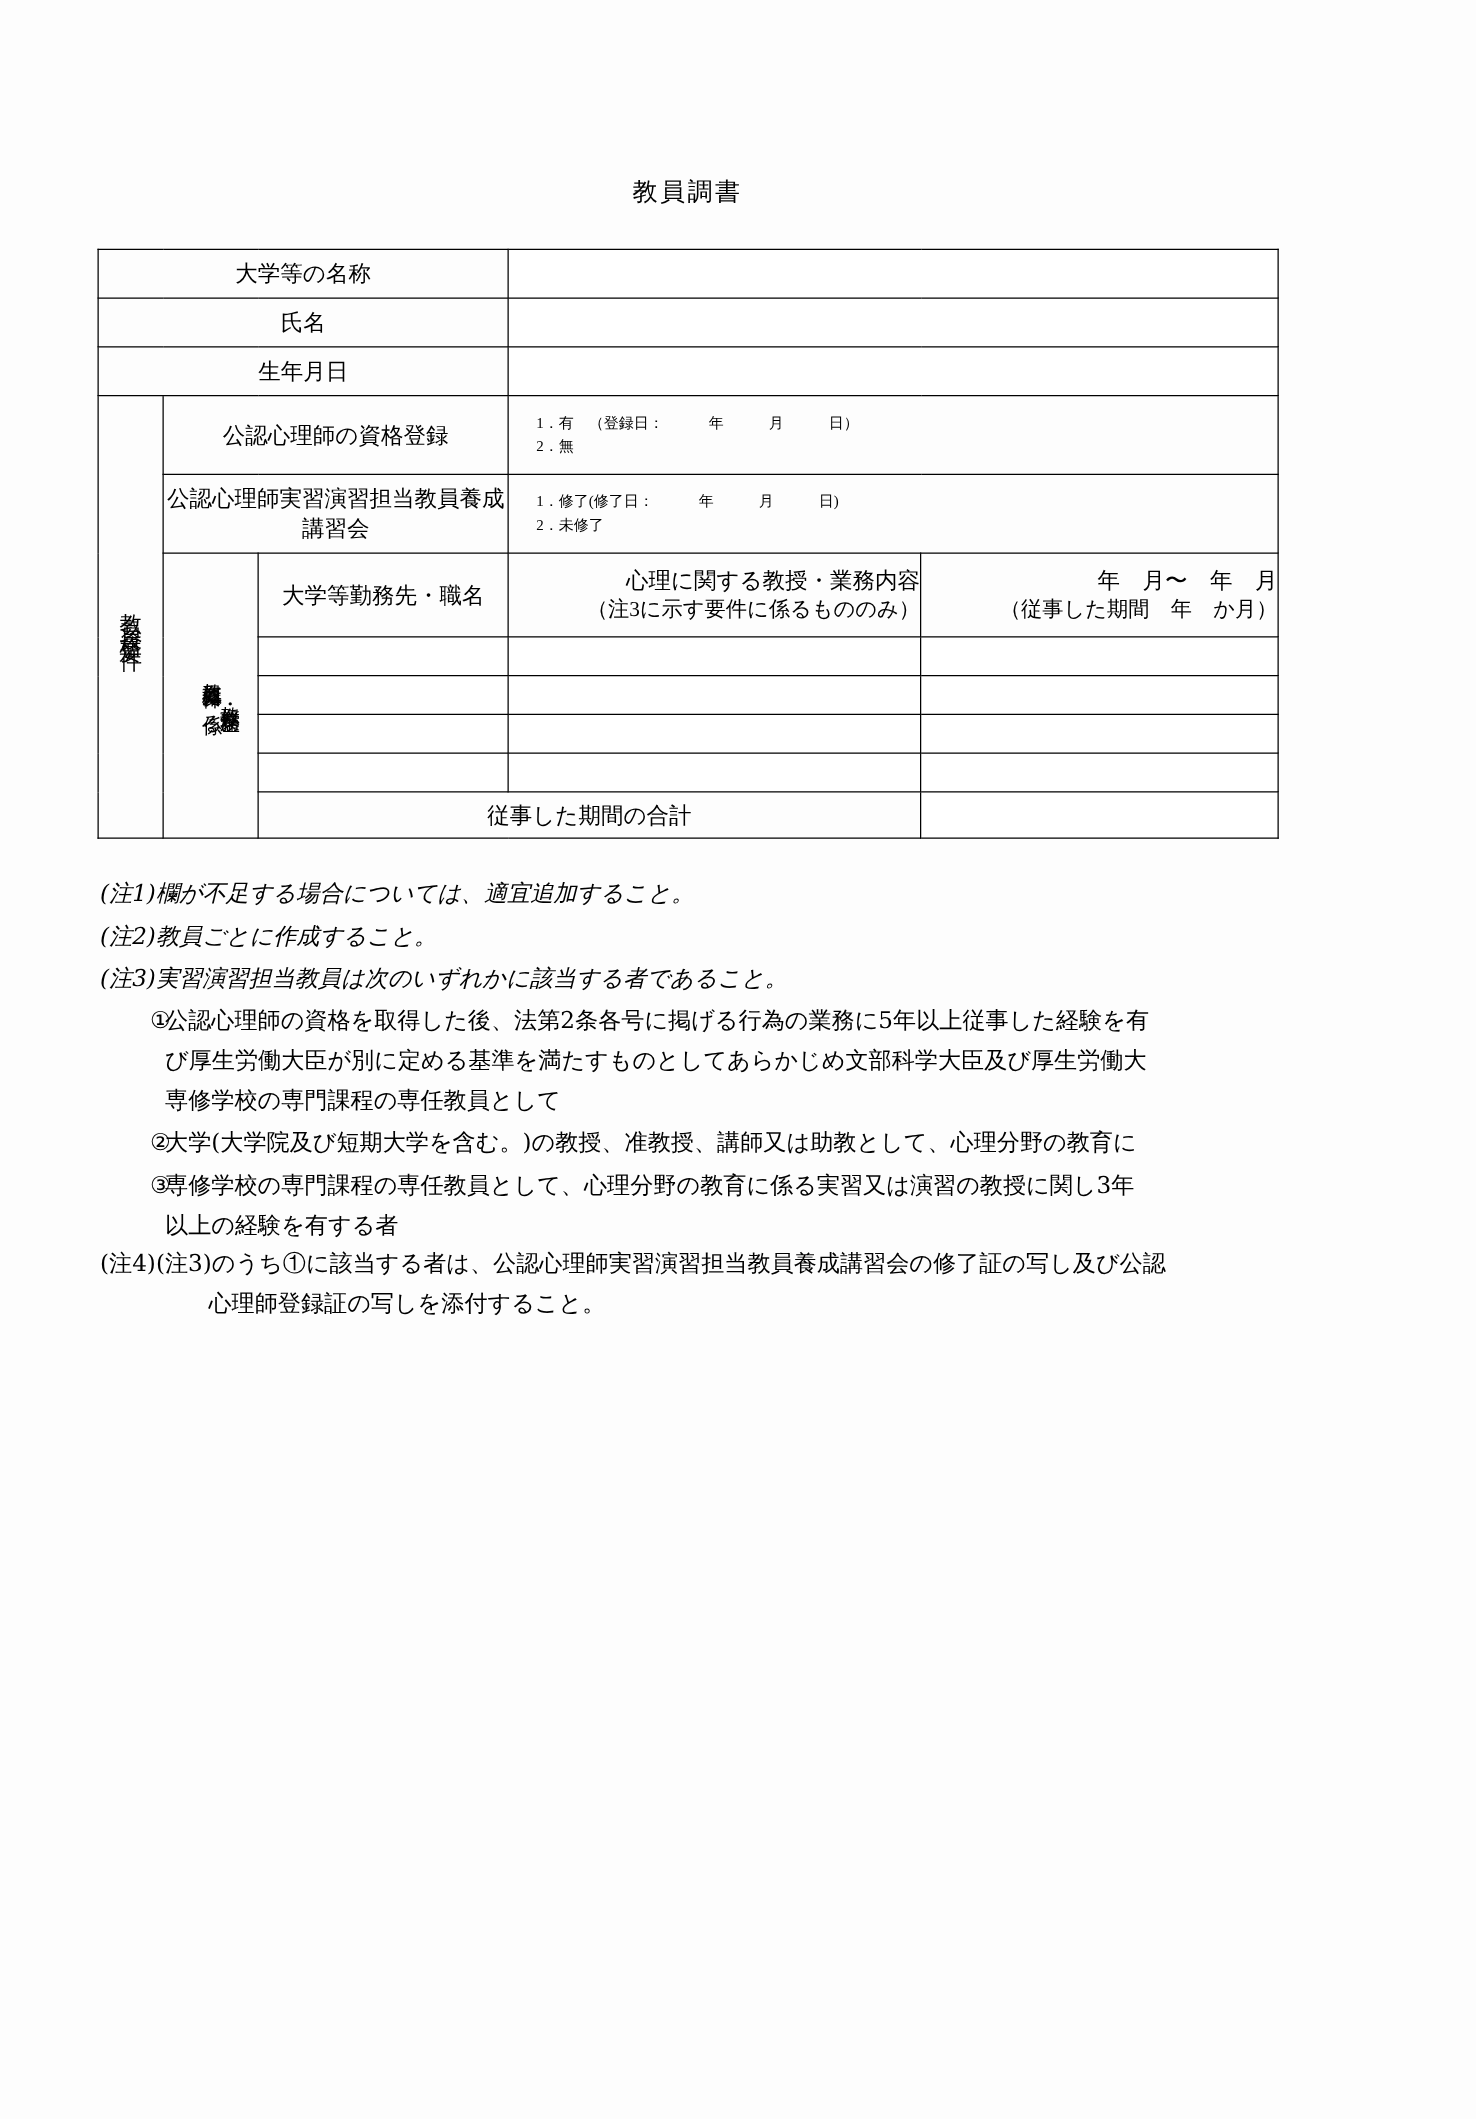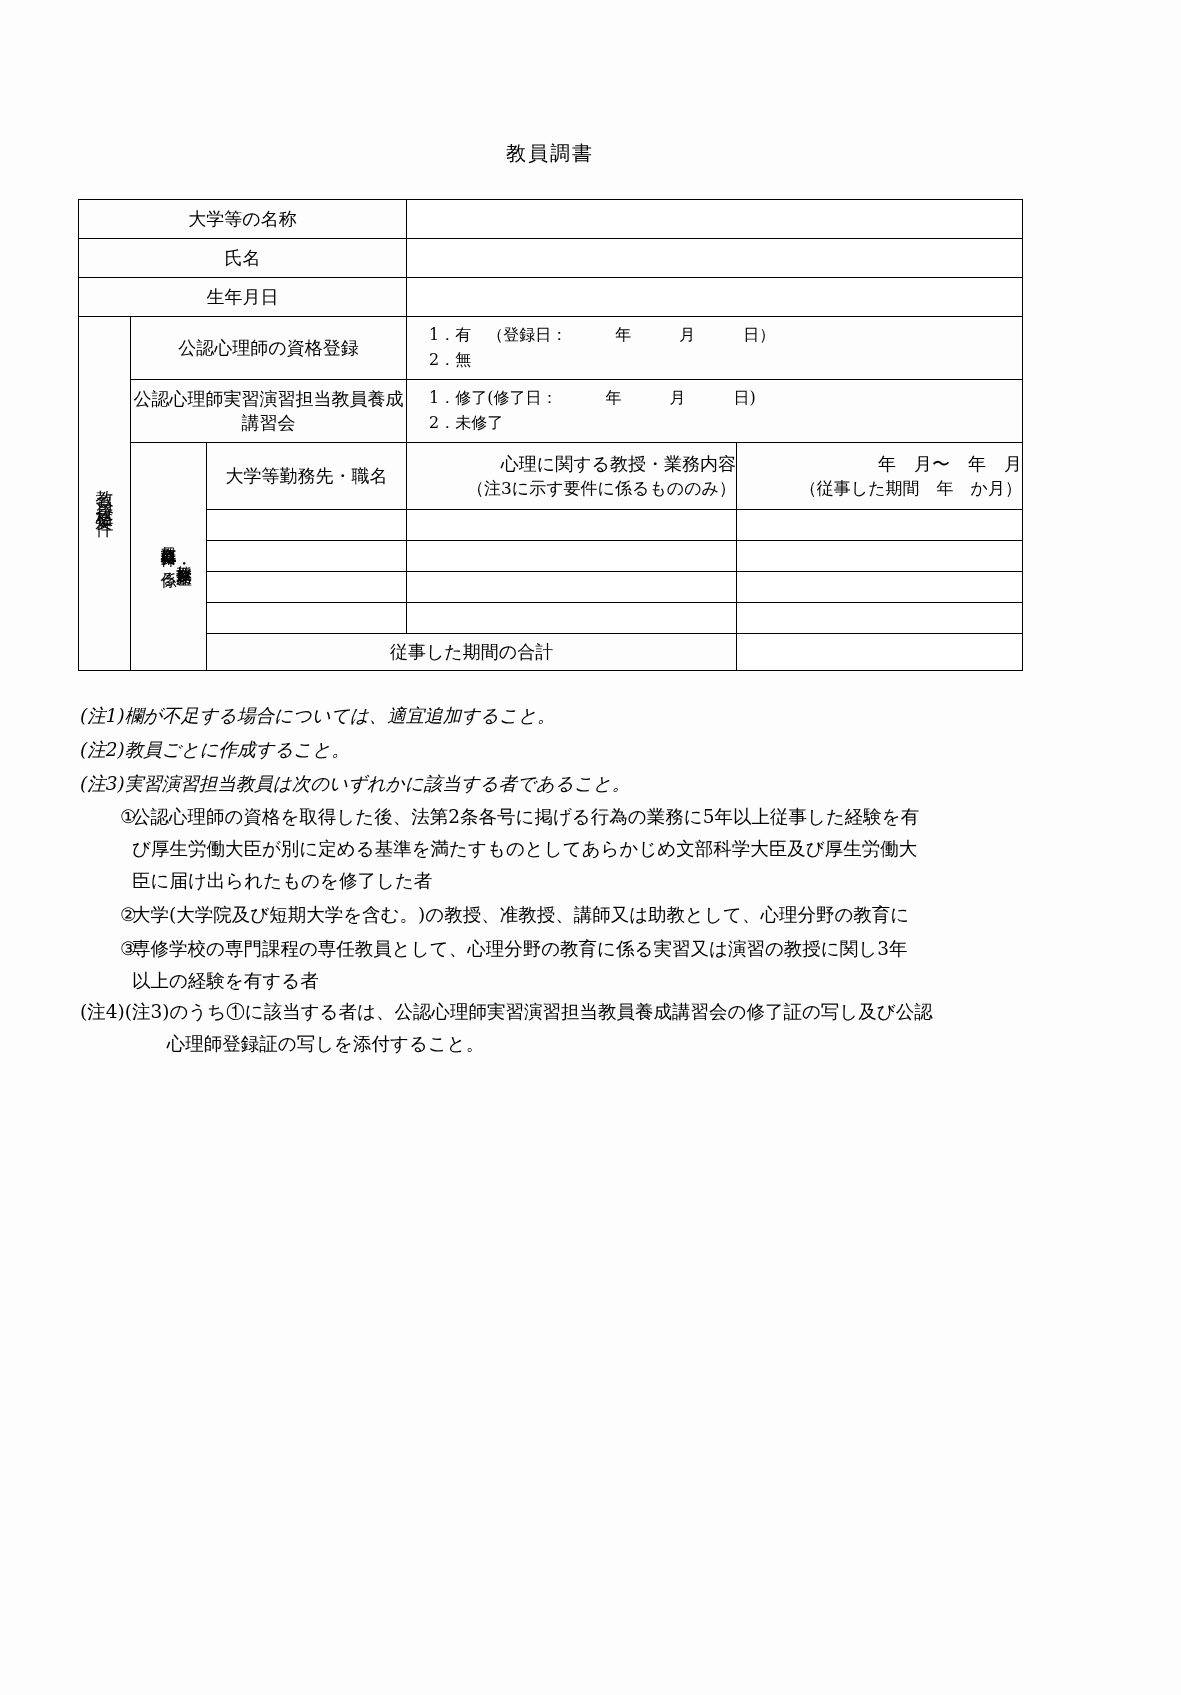--- a/index.html
+++ b/index.html
@@ -31,20 +31,21 @@
     font-size: 20px;
     letter-spacing: 2px;
   }
   table.form {
     position: absolute;
     left: 78px;
     top: 199px;
     width: 944px;
     border-collapse: collapse;
     table-layout: fixed;
+    font-family: Liberation Serif, serif;
   }
   table.form td {
     border: 1px solid #000000;
     font-size: 18px;
     padding: 0;
     vertical-align: middle;
   }
   .c-center { text-align: center; }
   .h-label {
     text-align: center;
@@ -73,21 +74,21 @@
   .vert-small {
     writing-mode: vertical-rl;
     text-orientation: upright;
     text-align: center;
     white-space: nowrap;
     letter-spacing: 1px;
     font-size: 16px;
     line-height: 1;
   }
   .opt-line {
-    font-size: 16px;
+    font-size: 12px;
     line-height: 1.55;
     white-space: pre;
     padding-left: 22px;
   }
   .two-line {
     font-size: 18px;
     line-height: 1.35;
     text-align: right;
   }
   .two-line .l2 { font-size: 17px; }
@@ -231,21 +232,21 @@
   <div class="notes">
     <div class="note-row">(注1)欄が不足する場合については、適宜追加すること。</div>
     <div class="note-row">(注2)教員ごとに作成すること。</div>
     <div class="note-row">(注3)実習演習担当教員は次のいずれかに該当する者であること。</div>
 
     <div class="note-item">
       <div class="note-marker">①</div>
       <div class="note-body">
         <div>公認心理師の資格を取得した後、法第2条各号に掲げる行為の業務に5年以上従事した経験を有</div>
         <div>び厚生労働大臣が別に定める基準を満たすものとしてあらかじめ文部科学大臣及び厚生労働大</div>
-        <div>臣に届け出られたものを修了した者</div>
+        <div>専修学校の専門課程の専任教員として</div>
       </div>
     </div>
 
     <div class="note-item">
       <div class="note-marker">②</div>
       <div class="note-body">
         <div>大学(大学院及び短期大学を含む。)の教授、准教授、講師又は助教として、心理分野の教育に</div>
       </div>
     </div>
 

